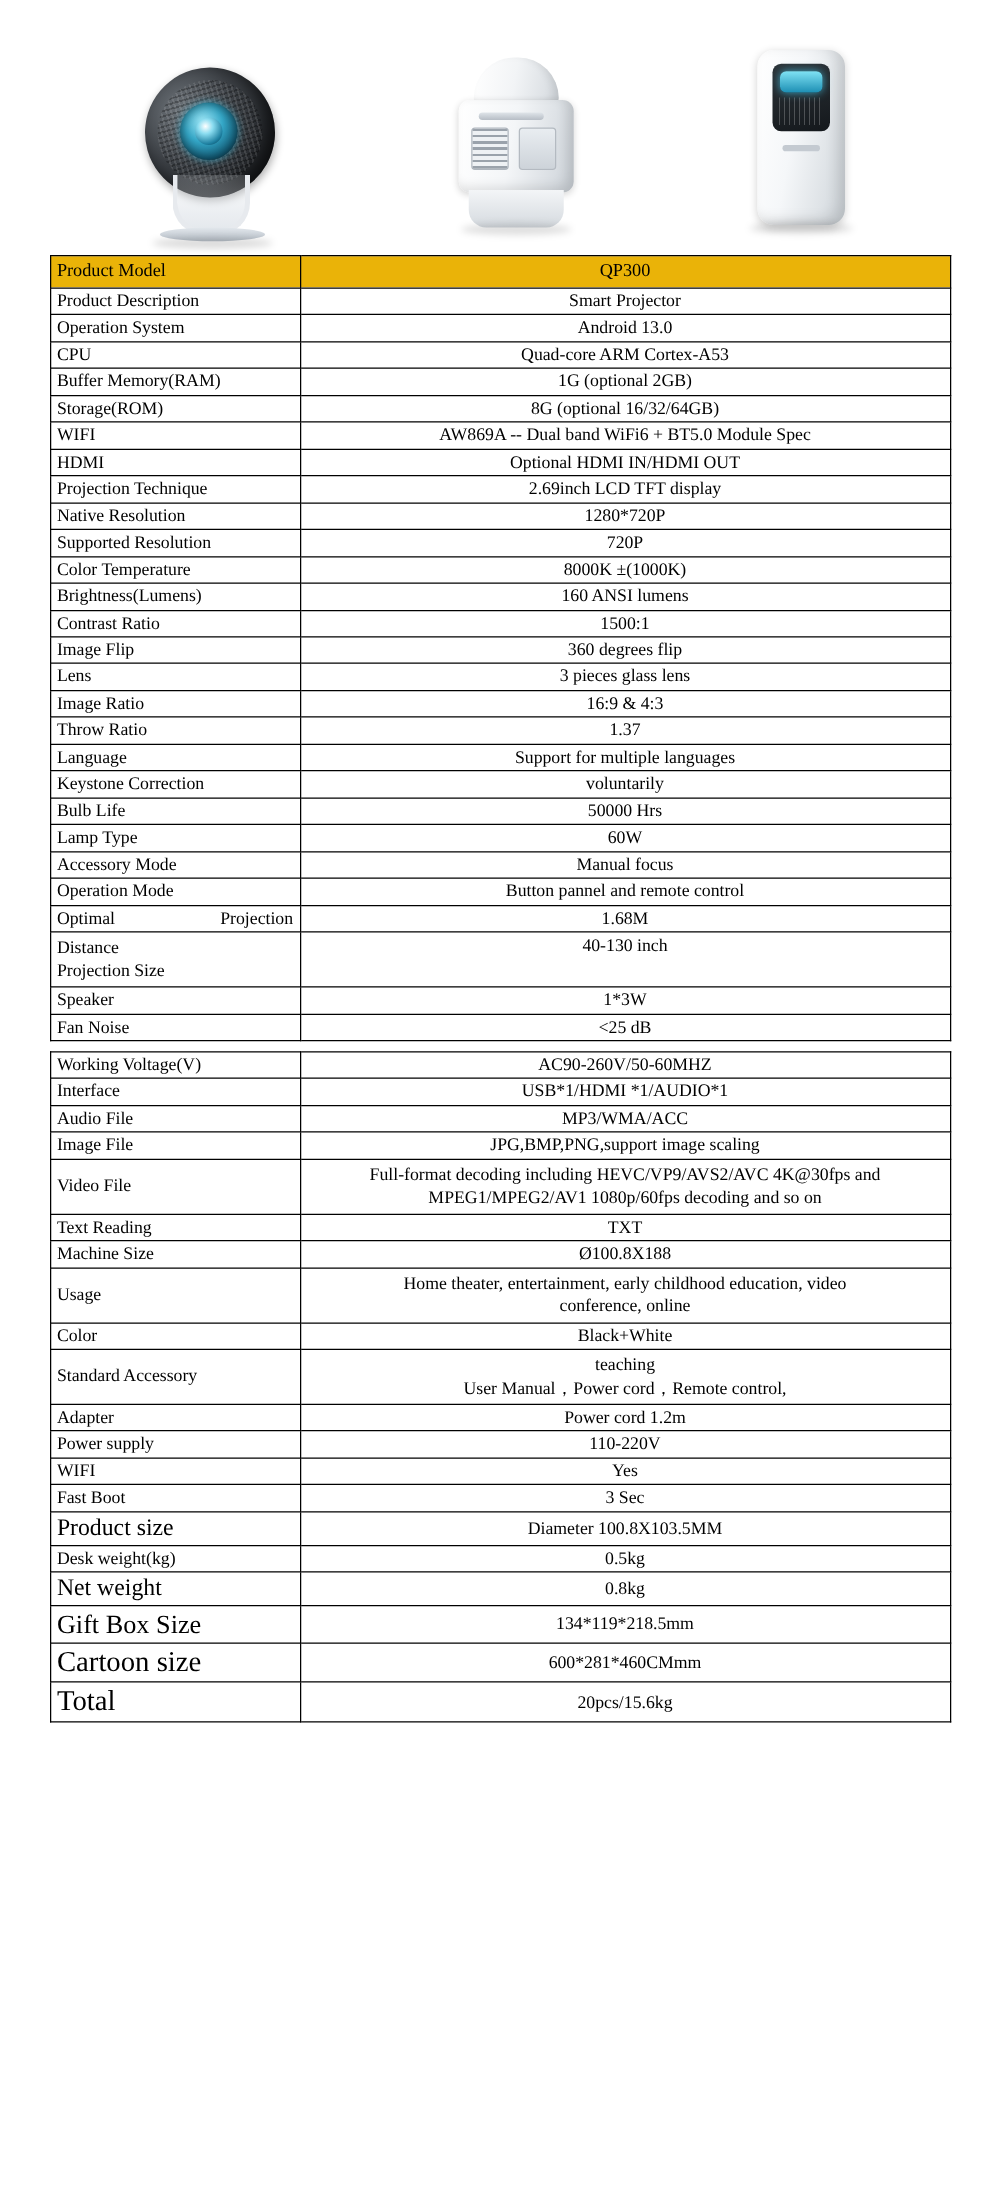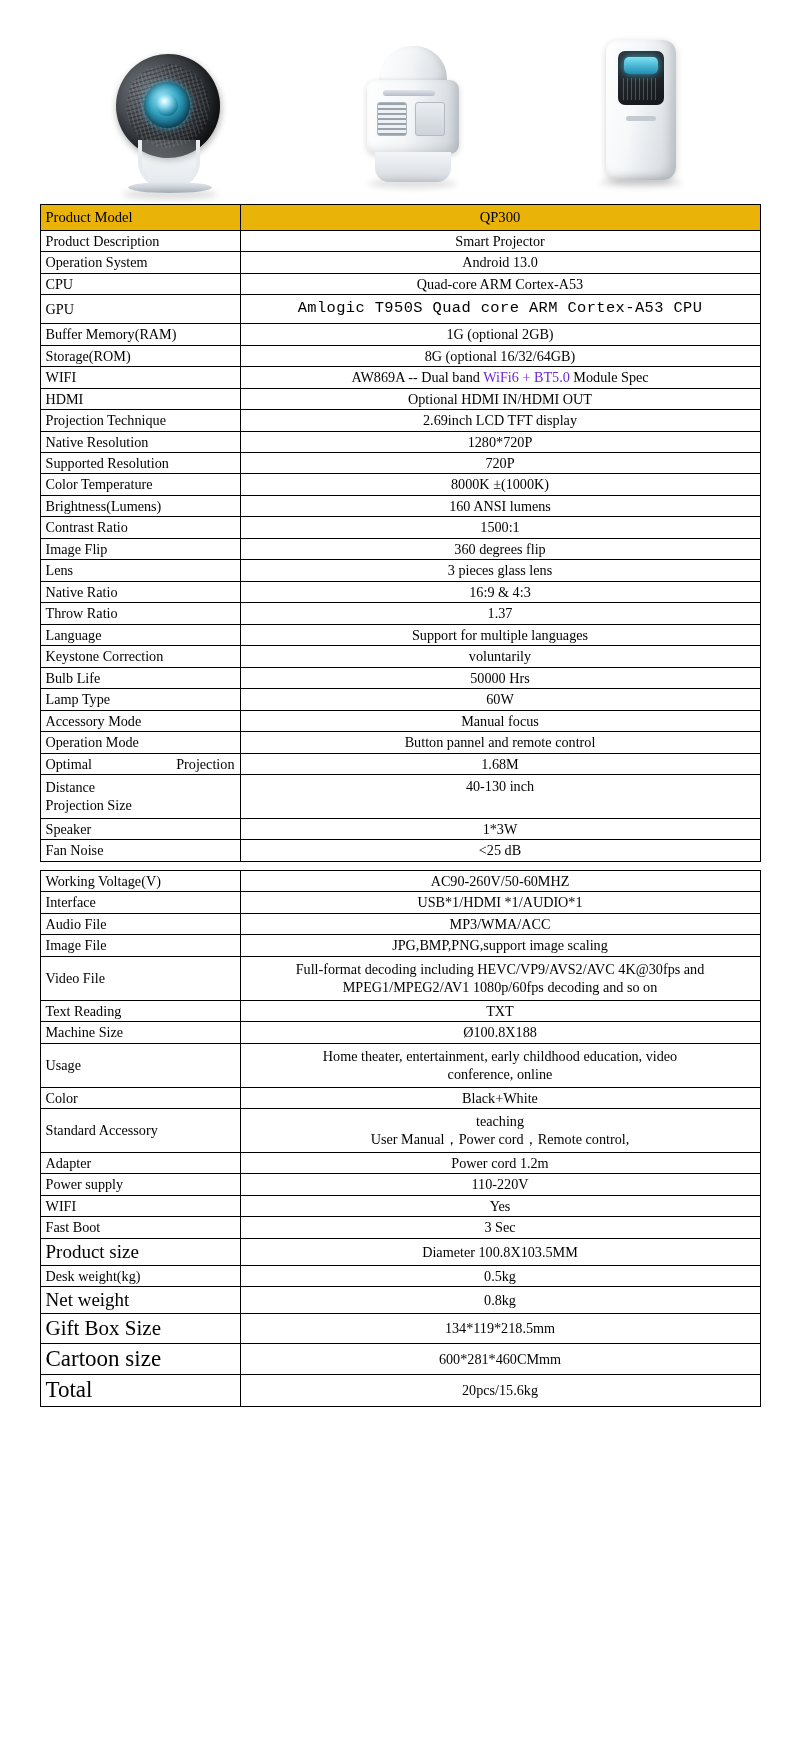--- a/index.html
+++ b/index.html
@@ -188,21 +188,21 @@
 
   
   td.mono {
     font-family: "Liberation Mono", "DejaVu Sans Mono", monospace;
     font-size: 15.4px;
     letter-spacing: .4px;
     white-space: nowrap;
   }
   td.tall { padding-top: 5px; padding-bottom: 5px; }
 
-  .red { color: #6d28d9; }
+  .red { color: #000000; }
 
   
   td.justify-label {
     text-align: justify;
     text-align-last: justify;
     white-space: normal;
   }
 
   
   td.stack { white-space: normal; line-height: 1.30; padding-top: 3px; padding-bottom: 3px; }
@@ -285,24 +285,20 @@
         </tr>
         <tr>
           <td class="label">Operation System</td>
           <td class="value">Android 13.0</td>
         </tr>
         <tr>
           <td class="label">CPU</td>
           <td class="value">Quad-core ARM Cortex-A53</td>
         </tr>
         <tr>
-          <td class="label tall">GPU</td>
-          <td class="value mono tall">Amlogic T950S Quad core ARM Cortex-A53 CPU</td>
-        </tr>
-        <tr>
           <td class="label">Buffer Memory(RAM)</td>
           <td class="value">1G (optional 2GB)</td>
         </tr>
         <tr>
           <td class="label">Storage(ROM)</td>
           <td class="value">8G (optional 16/32/64GB)</td>
         </tr>
         <tr>
           <td class="label">WIFI</td>
           <td class="value">AW869A -- Dual band <span class="red">WiFi6 + BT5.0</span> Module Spec</td>
@@ -337,21 +333,21 @@
         </tr>
         <tr>
           <td class="label">Image Flip</td>
           <td class="value">360 degrees flip</td>
         </tr>
         <tr>
           <td class="label">Lens</td>
           <td class="value">3 pieces glass lens</td>
         </tr>
         <tr>
-          <td class="label">Native Ratio</td>
+          <td class="label">Image Ratio</td>
           <td class="value">16:9 &amp; 4:3</td>
         </tr>
         <tr>
           <td class="label">Throw Ratio</td>
           <td class="value">1.37</td>
         </tr>
         <tr>
           <td class="label">Language</td>
           <td class="value">Support for multiple languages</td>
         </tr>

